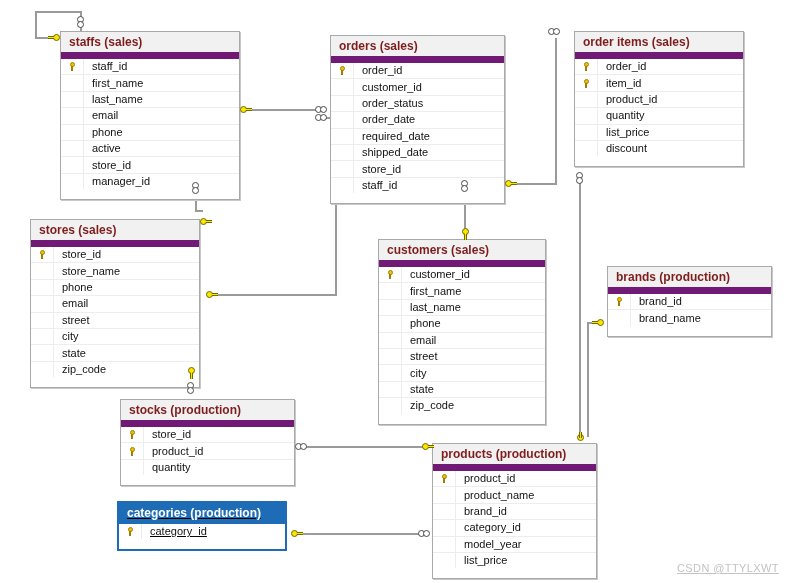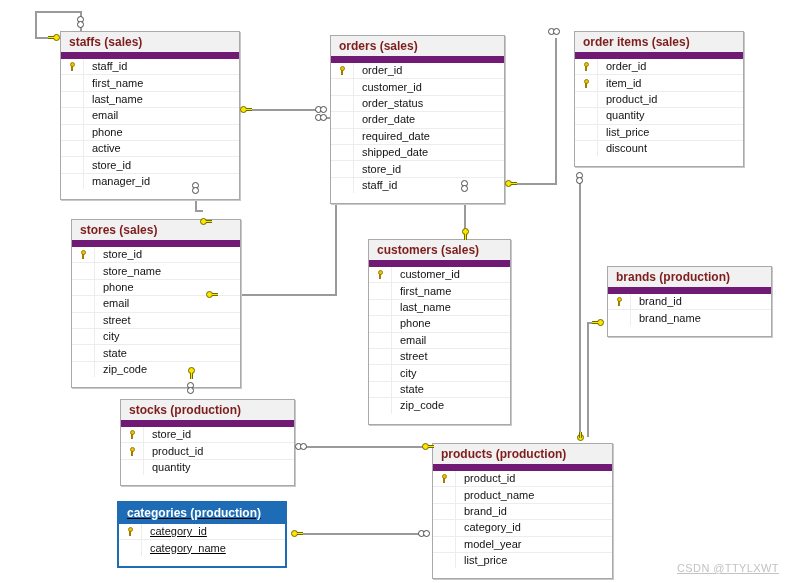--- a/index.html
+++ b/index.html
@@ -432,21 +432,21 @@
             <div class="gutter"></div>
             <div class="fname">list_price</div>
           </div>
           <div class="field">
             <div class="gutter"></div>
             <div class="fname">discount</div>
           </div>
         </div>
         <div class="ent-footer"></div>
       </div>
-      <div class="entity" style="left: 30px; top: 219px; width: 170px; margin-left: 41px;">
+      <div class="entity" style="left: 30px; top: 219px; width: 170px;">
         <div class="ent-header">stores (sales)</div>
         <div class="ent-body">
           <div class="field">
             <div class="gutter">
               <span class="pk-key"></span>
             </div>
             <div class="fname">store_id</div>
           </div>
           <div class="field">
             <div class="gutter"></div>
@@ -472,21 +472,21 @@
             <div class="gutter"></div>
             <div class="fname">state</div>
           </div>
           <div class="field">
             <div class="gutter"></div>
             <div class="fname">zip_code</div>
           </div>
         </div>
         <div class="ent-footer"></div>
       </div>
-      <div class="entity" style="left: 368px; top: 239px; width: 143px;">
+      <div class="entity" style="left: 378px; top: 239px; width: 168px;">
         <div class="ent-header">customers (sales)</div>
         <div class="ent-body">
           <div class="field">
             <div class="gutter">
               <span class="pk-key"></span>
             </div>
             <div class="fname">customer_id</div>
           </div>
           <div class="field">
             <div class="gutter"></div>
@@ -554,21 +554,21 @@
             </div>
             <div class="fname">product_id</div>
           </div>
           <div class="field">
             <div class="gutter"></div>
             <div class="fname">quantity</div>
           </div>
         </div>
         <div class="ent-footer"></div>
       </div>
-      <div class="entity" style="left: 432px; top: 443px; width: 181px;">
+      <div class="entity" style="left: 432px; top: 443px; width: 165px;">
         <div class="ent-header">products (production)</div>
         <div class="ent-body">
           <div class="field">
             <div class="gutter">
               <span class="pk-key"></span>
             </div>
             <div class="fname">product_id</div>
           </div>
           <div class="field">
             <div class="gutter"></div>
@@ -595,23 +595,19 @@
       </div>
       <div class="entity selected" style="left: 117px; top: 501px; width: 170px; text-decoration: underline;">
         <div class="ent-header">categories (production)</div>
         <div class="ent-body">
           <div class="field">
             <div class="gutter">
               <span class="pk-key"></span>
             </div>
             <div class="fname">category_id</div>
           </div>
-          <div class="field">
-            <div class="gutter"></div>
-            <div class="fname">category_name</div>
-          </div>
         </div>
         <div class="ent-footer"></div>
       </div>
     </div>
 
   <div class="watermark" style="left:677px;top:562px;text-decoration:underline;">CSDN @TTYLXWT</div>
 </div>
 
 </body></html>

